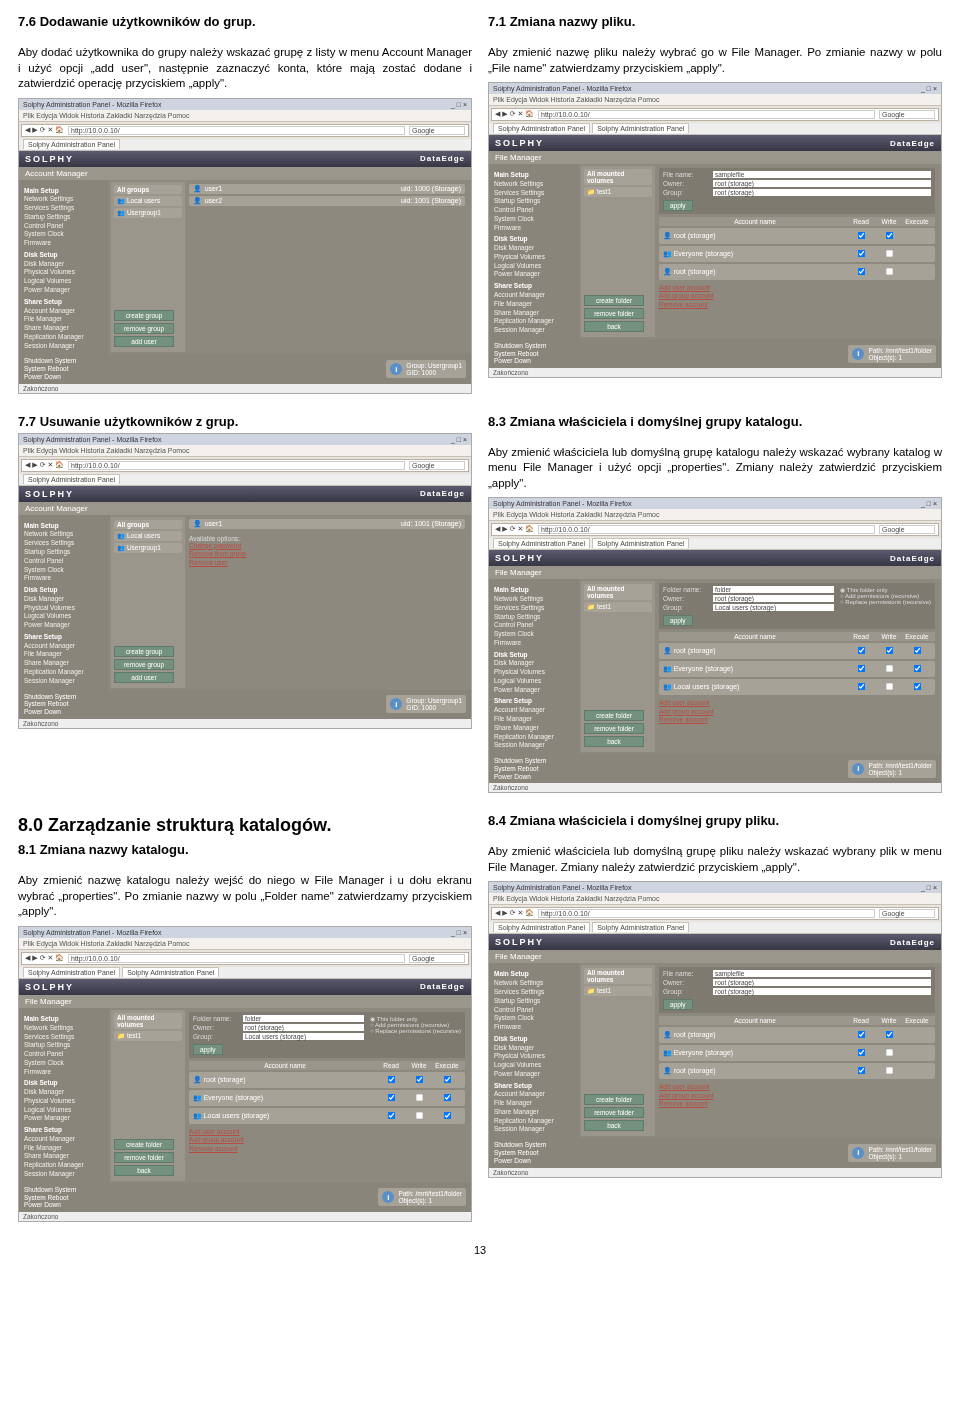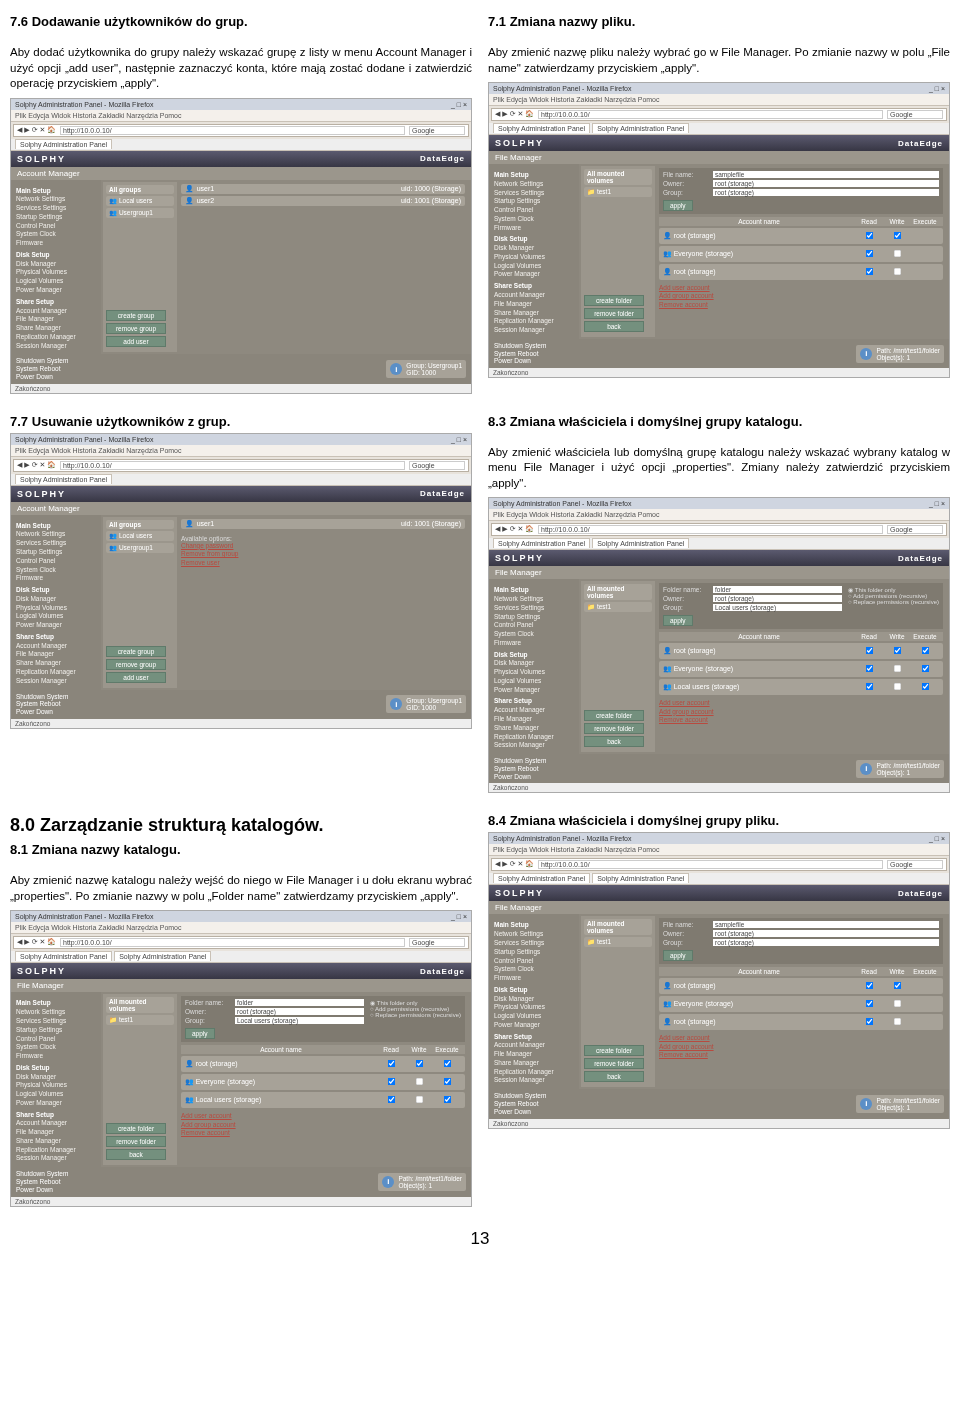--- a/index.html
+++ b/index.html
@@ -1,16 +1,16 @@
 <!DOCTYPE html>
 <html><head>
 <meta charset="utf-8">
 <style>
 body{margin:0;background:#fff;font-family:Arial,Helvetica,sans-serif;font-size:12px;color:#000;width:960px}
-.page{display:flex;flex-wrap:wrap;padding:8px 2px}
+.page{display:flex;flex-wrap:wrap;padding:8px 10px}
 .col{width:50%;box-sizing:border-box;padding:0 8px 14px}
 h3{font-size:13px;font-weight:bold;margin:6px 0 4px}
 h2{font-size:18px;font-weight:bold;margin:8px 0 4px}
 p{font-size:11.5px;line-height:1.35;margin:16px 0 6px;text-align:justify}
 .shot{border:1px solid #aaa;background:#e8e3dc;font-size:7px;color:#fff;margin-top:4px}
 .shot .titlebar{background:#cfd5e0;color:#333;padding:2px 4px;font-size:7px;display:flex;justify-content:space-between}
 .shot .toolbar{background:#f4f0eb;border-bottom:1px solid #c9c1b6;padding:2px 4px;color:#555;font-size:7px}
 .shot .addr{background:#fff;border:1px solid #b9b0a3;padding:1px 3px;color:#444;font-size:7px;margin:2px;display:flex;gap:4px}
 .shot .tabs{background:#eee;border-bottom:1px solid #c9c1b6;padding:2px 4px;font-size:7px;color:#444}
 .shot .tabs span{background:#fff;border:1px solid #c9c1b6;border-bottom:none;padding:1px 4px;margin-right:2px}
@@ -40,21 +40,21 @@
 .shot .prow span:first-child{flex:1}
 .shot .prow .cb{width:28px;text-align:center}
 .shot .prow input{margin:0;transform:scale(.6)}
 .shot .links{margin-left:74px;margin-top:4px;font-size:6.5px}
 .shot .links a{color:#b84a3f;text-decoration:underline;display:block;line-height:1.3}
 .shot .foot{display:flex;background:#8a857b;padding:3px 5px;font-size:6.5px;color:#fff;justify-content:space-between;align-items:center}
 .shot .foot .left div{line-height:1.2}
 .shot .foot .iblock{background:#a7a298;border-radius:2px;padding:2px 4px;display:flex;gap:4px;align-items:center}
 .shot .foot .iblock .i{background:#5b8fc7;color:#fff;border-radius:50%;width:12px;height:12px;font-size:8px;display:flex;align-items:center;justify-content:center;font-weight:bold}
 .shot .status{background:#eee;color:#555;padding:1px 4px;font-size:6.5px}
-.pagenum{width:100%;text-align:center;font-size:17px;margin-top:8px}
+.pagenum{width:100%;text-align:center;font-size:11px;margin-top:8px}
 </style>
 </head>
 <body>
 
 <div class="page">
 
 <div class="col">
 <h3>7.6 Dodawanie użytkowników do grup.</h3>
 <p>Aby dodać użytkownika do grupy należy wskazać grupę z listy w menu Account Manager i użyć opcji „add user", następnie zaznaczyć konta, które mają zostać dodane i zatwierdzić operację przyciskiem „apply".</p>
 
@@ -564,20 +564,21 @@
             <span class="i">i</span>
             <span><span>Path:</span> <span>/mnt/test1/folder</span><br><span>Object(s):</span> <span>1</span></span>
           </div>
  </div>
  <div class="status">Zakończono</div>
 </div>
 </div>
 
 <div class="col">
 <h3>8.4 Zmiana właściciela i domyślnej grupy pliku.</h3>
+<p>Aby zmienić właściciela lub domyślną grupę pliku należy wskazać wybrany plik w menu File Manager. Zmiany należy zatwierdzić przyciskiem „apply".</p>
 
 <div class="shot">
  <div class="titlebar">
           <span>Solphy Administration Panel - Mozilla Firefox</span>
           <span>_ □ ×</span>
         </div>
  <div class="toolbar">Plik  Edycja  Widok  Historia  Zakładki  Narzędzia  Pomoc</div>
  <div class="addr">
           <span>◀ ▶ ⟳ ✕ 🏠</span>
           <span style="flex:1;border:1px solid #ccc;padding:0 2px">http://10.0.0.10/</span>

